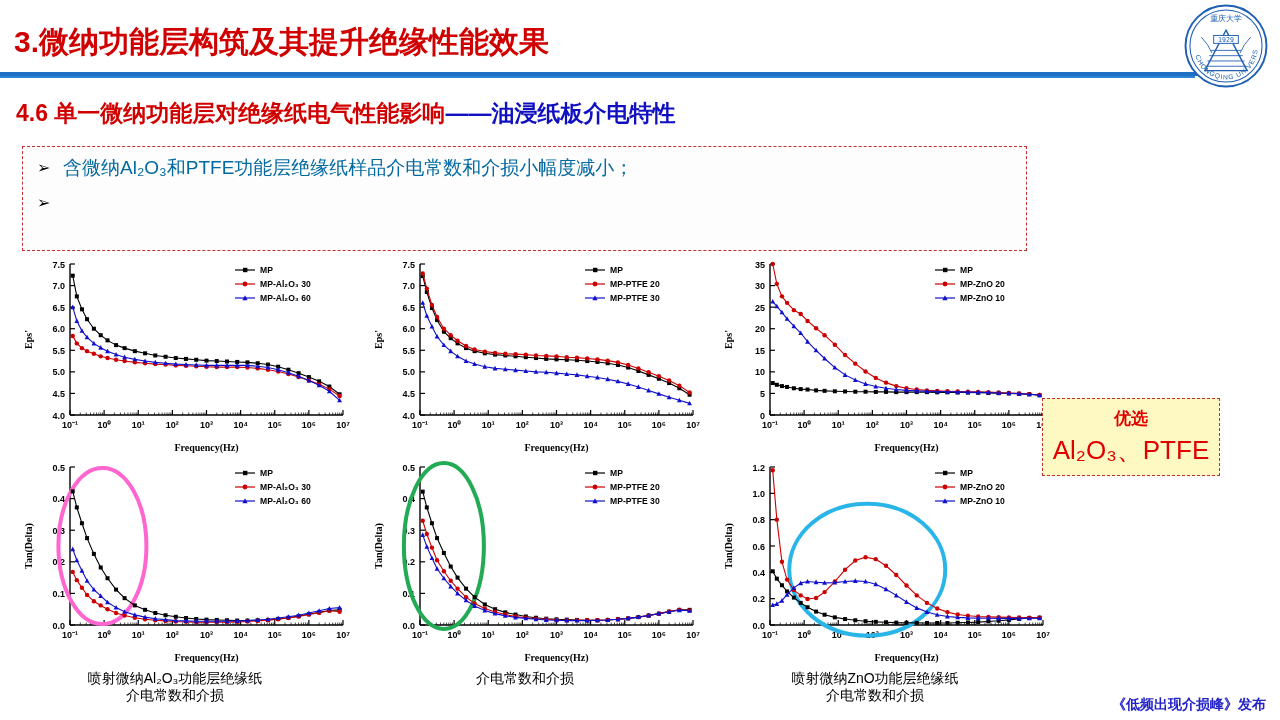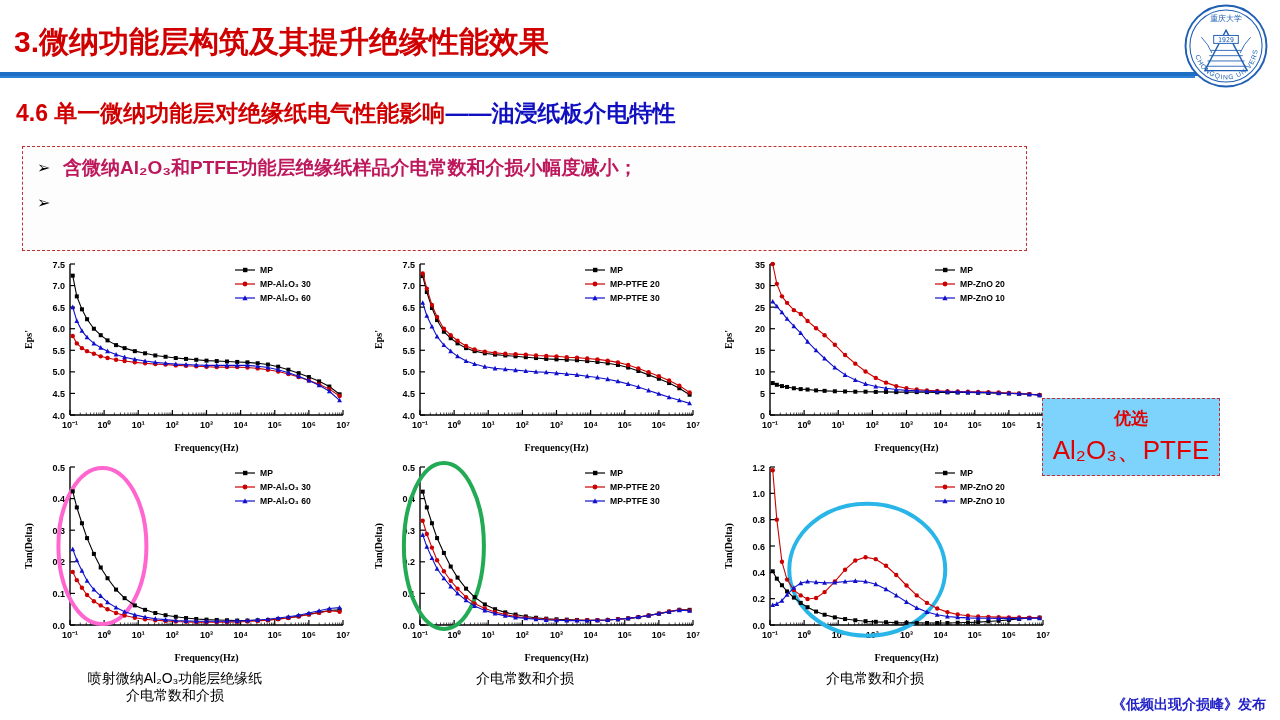--- a/index.html
+++ b/index.html
@@ -70,22 +70,22 @@
     color: #000;
     font-size: 16px;
     line-height: 22px;
     width: 26px;
     flex: 0 0 26px;
     text-align: left;
     font-family: "DejaVu Sans", sans-serif;
   }
   .bullet-text {
     font-size: 19px;
-    font-weight: bold;
-    color: #be185d;
+    font-weight: normal;
+    color: #0369a1;
     line-height: 22px;
     white-space: nowrap;
   }
 
   
   .chart-cell { position: absolute; }
   .chart-svg { display: block; }
 
   
   .chart-caption {
@@ -96,21 +96,21 @@
     text-align: center;
     line-height: 17px;
     width: 290px;
   }
 
   
   #callout-box {
     position: absolute;
     left: 1042px; top: 398px;
     width: 178px; height: 78px;
-    background: #7dd3fc;
+    background: #fef9c3;
     border: 1px dashed #c03030;
     display: flex;
     flex-direction: column;
     align-items: center;
     justify-content: center;
   }
   #callout-title {
     font-size: 17px; font-weight: bold; color: #e00000;
     margin-bottom: 3px;
   }
@@ -1482,20 +1482,21 @@
   </div>
 
 <div class="chart-caption" style="left:30px;  top:670px;">
     <div>喷射微纳Al₂O₃功能层绝缘纸</div>
     <div>介电常数和介损</div>
   </div>
 <div class="chart-caption" style="left:380px; top:670px;">
     <div>介电常数和介损</div>
   </div>
 <div class="chart-caption" style="left:730px; top:670px;">
+    <div>喷射微纳ZnO功能层绝缘纸</div>
     <div>介电常数和介损</div>
   </div>
 
 <div id="callout-box">
   <div id="callout-title">优选</div>
   <div id="callout-body">Al₂O₃、PTFE</div>
 </div>
 
 <div id="footer-note">《低频出现介损峰》发布</div>
 

